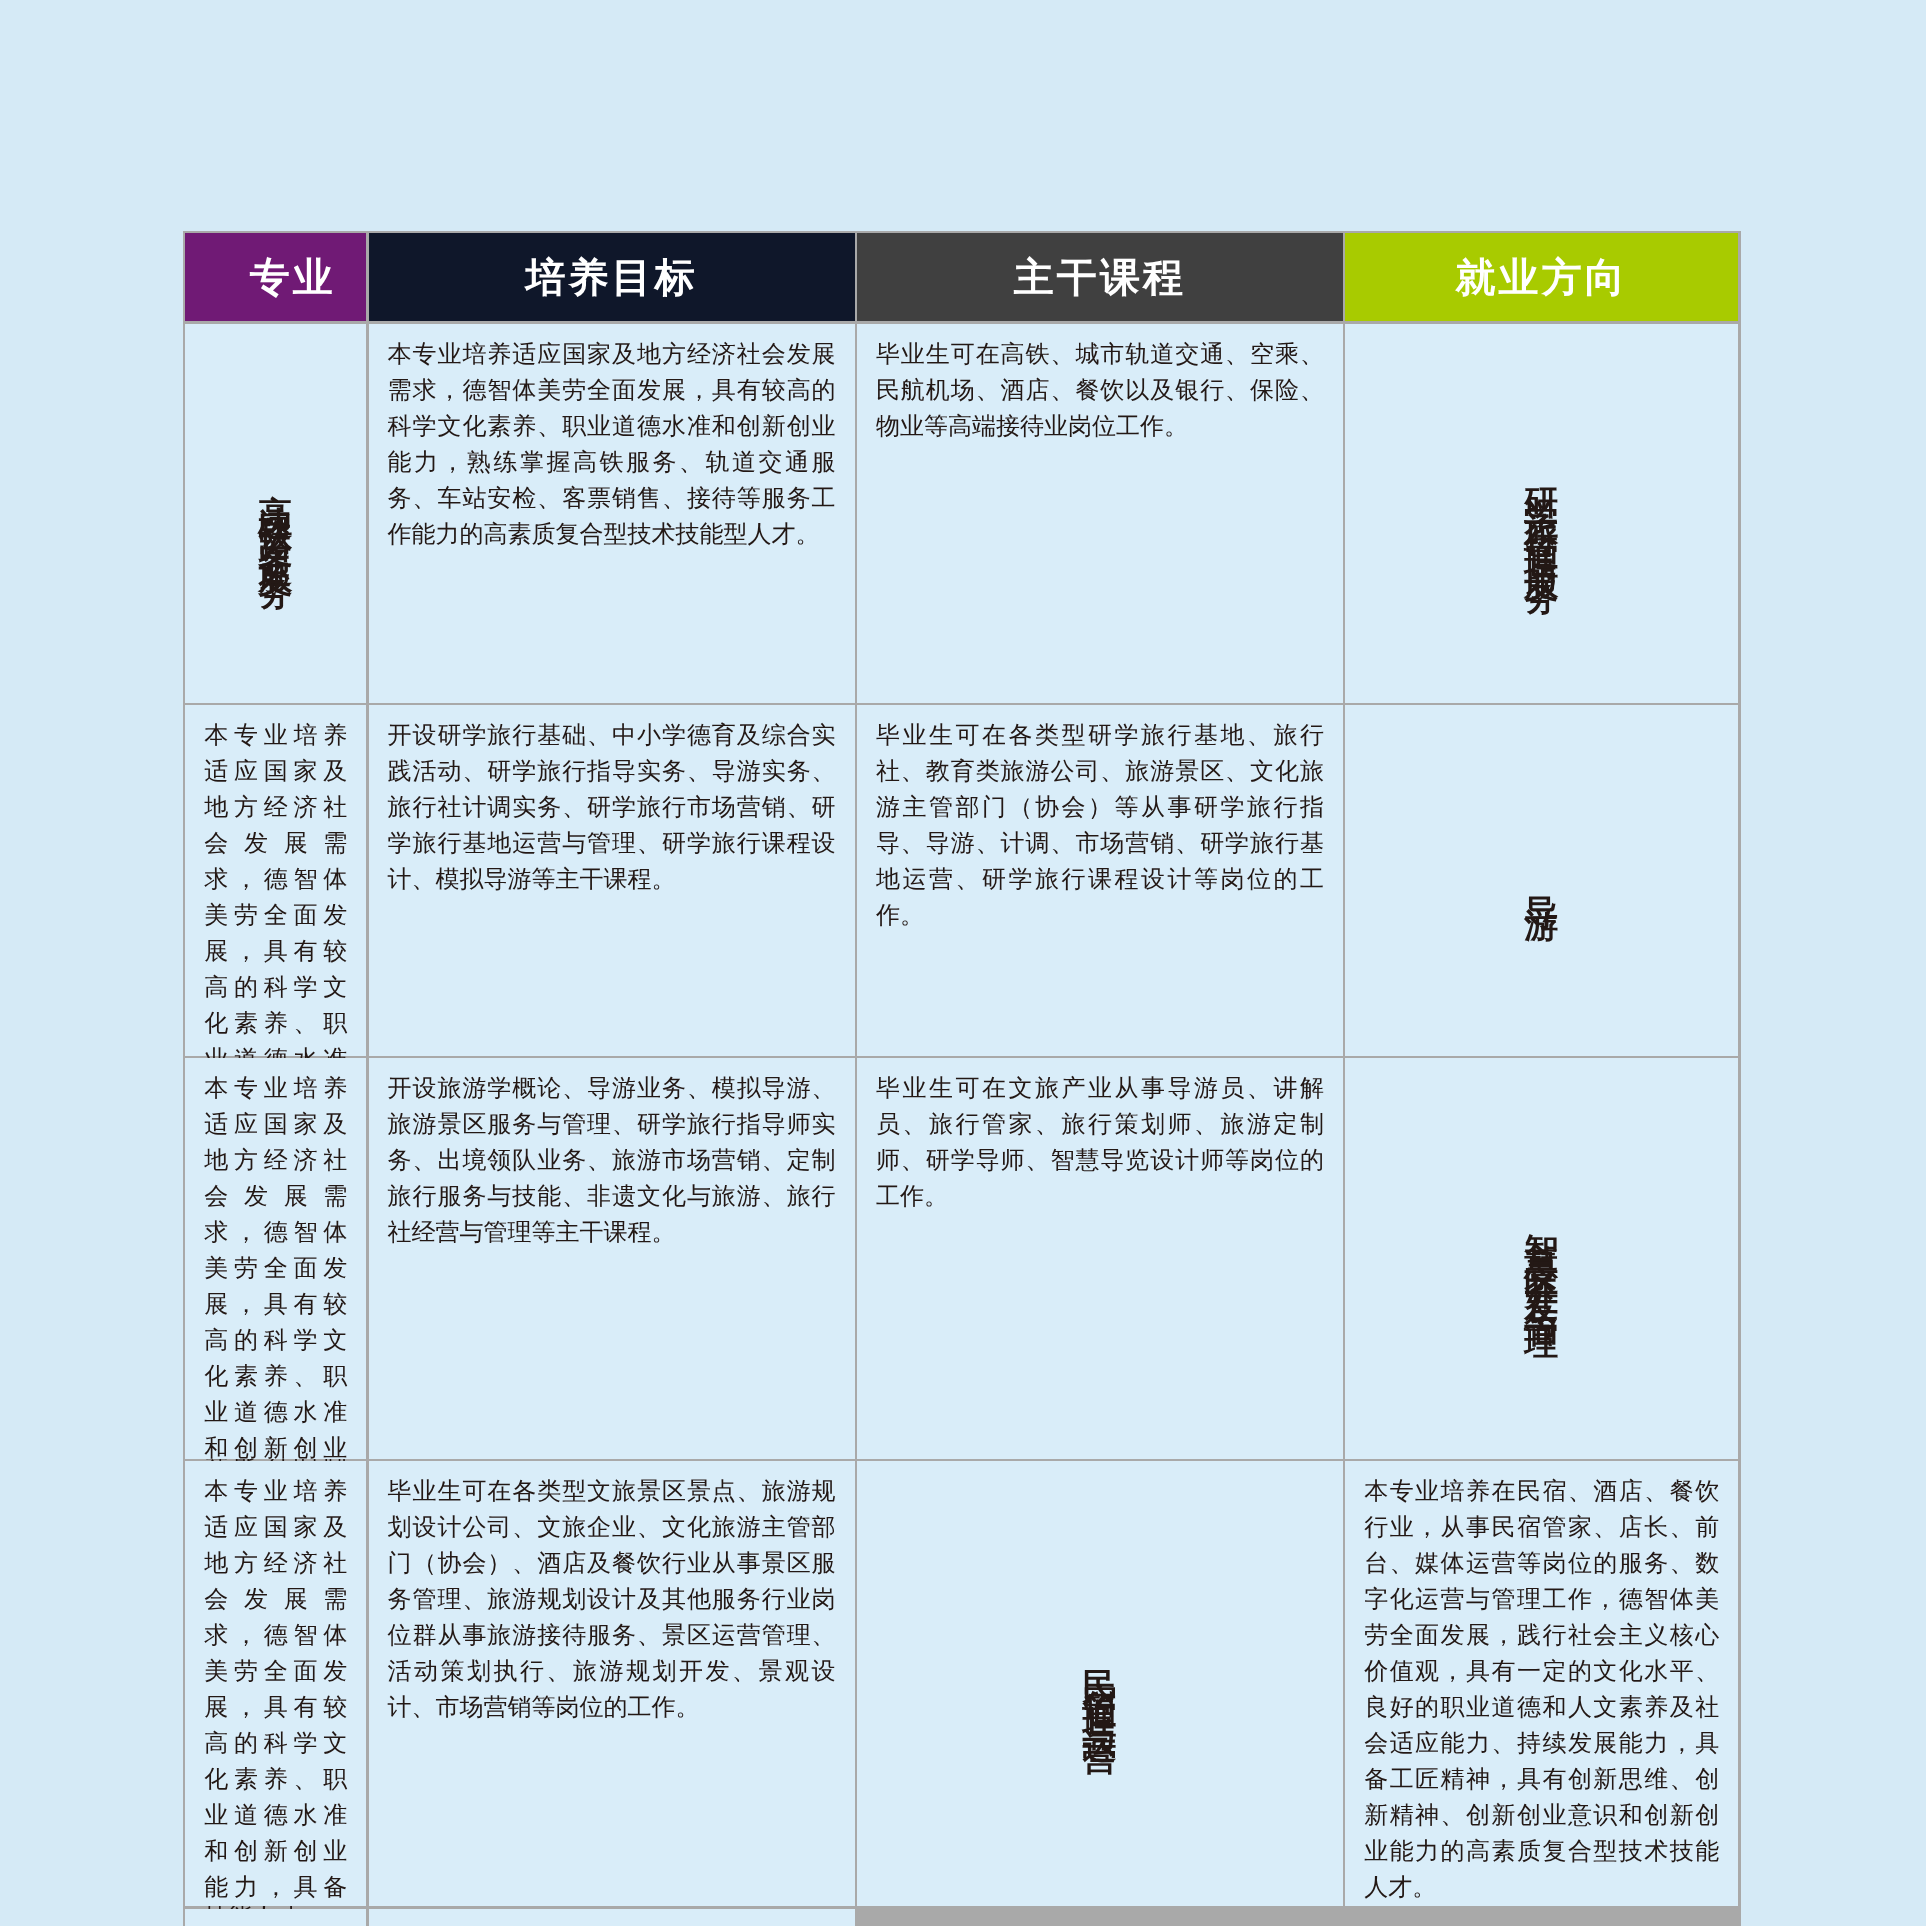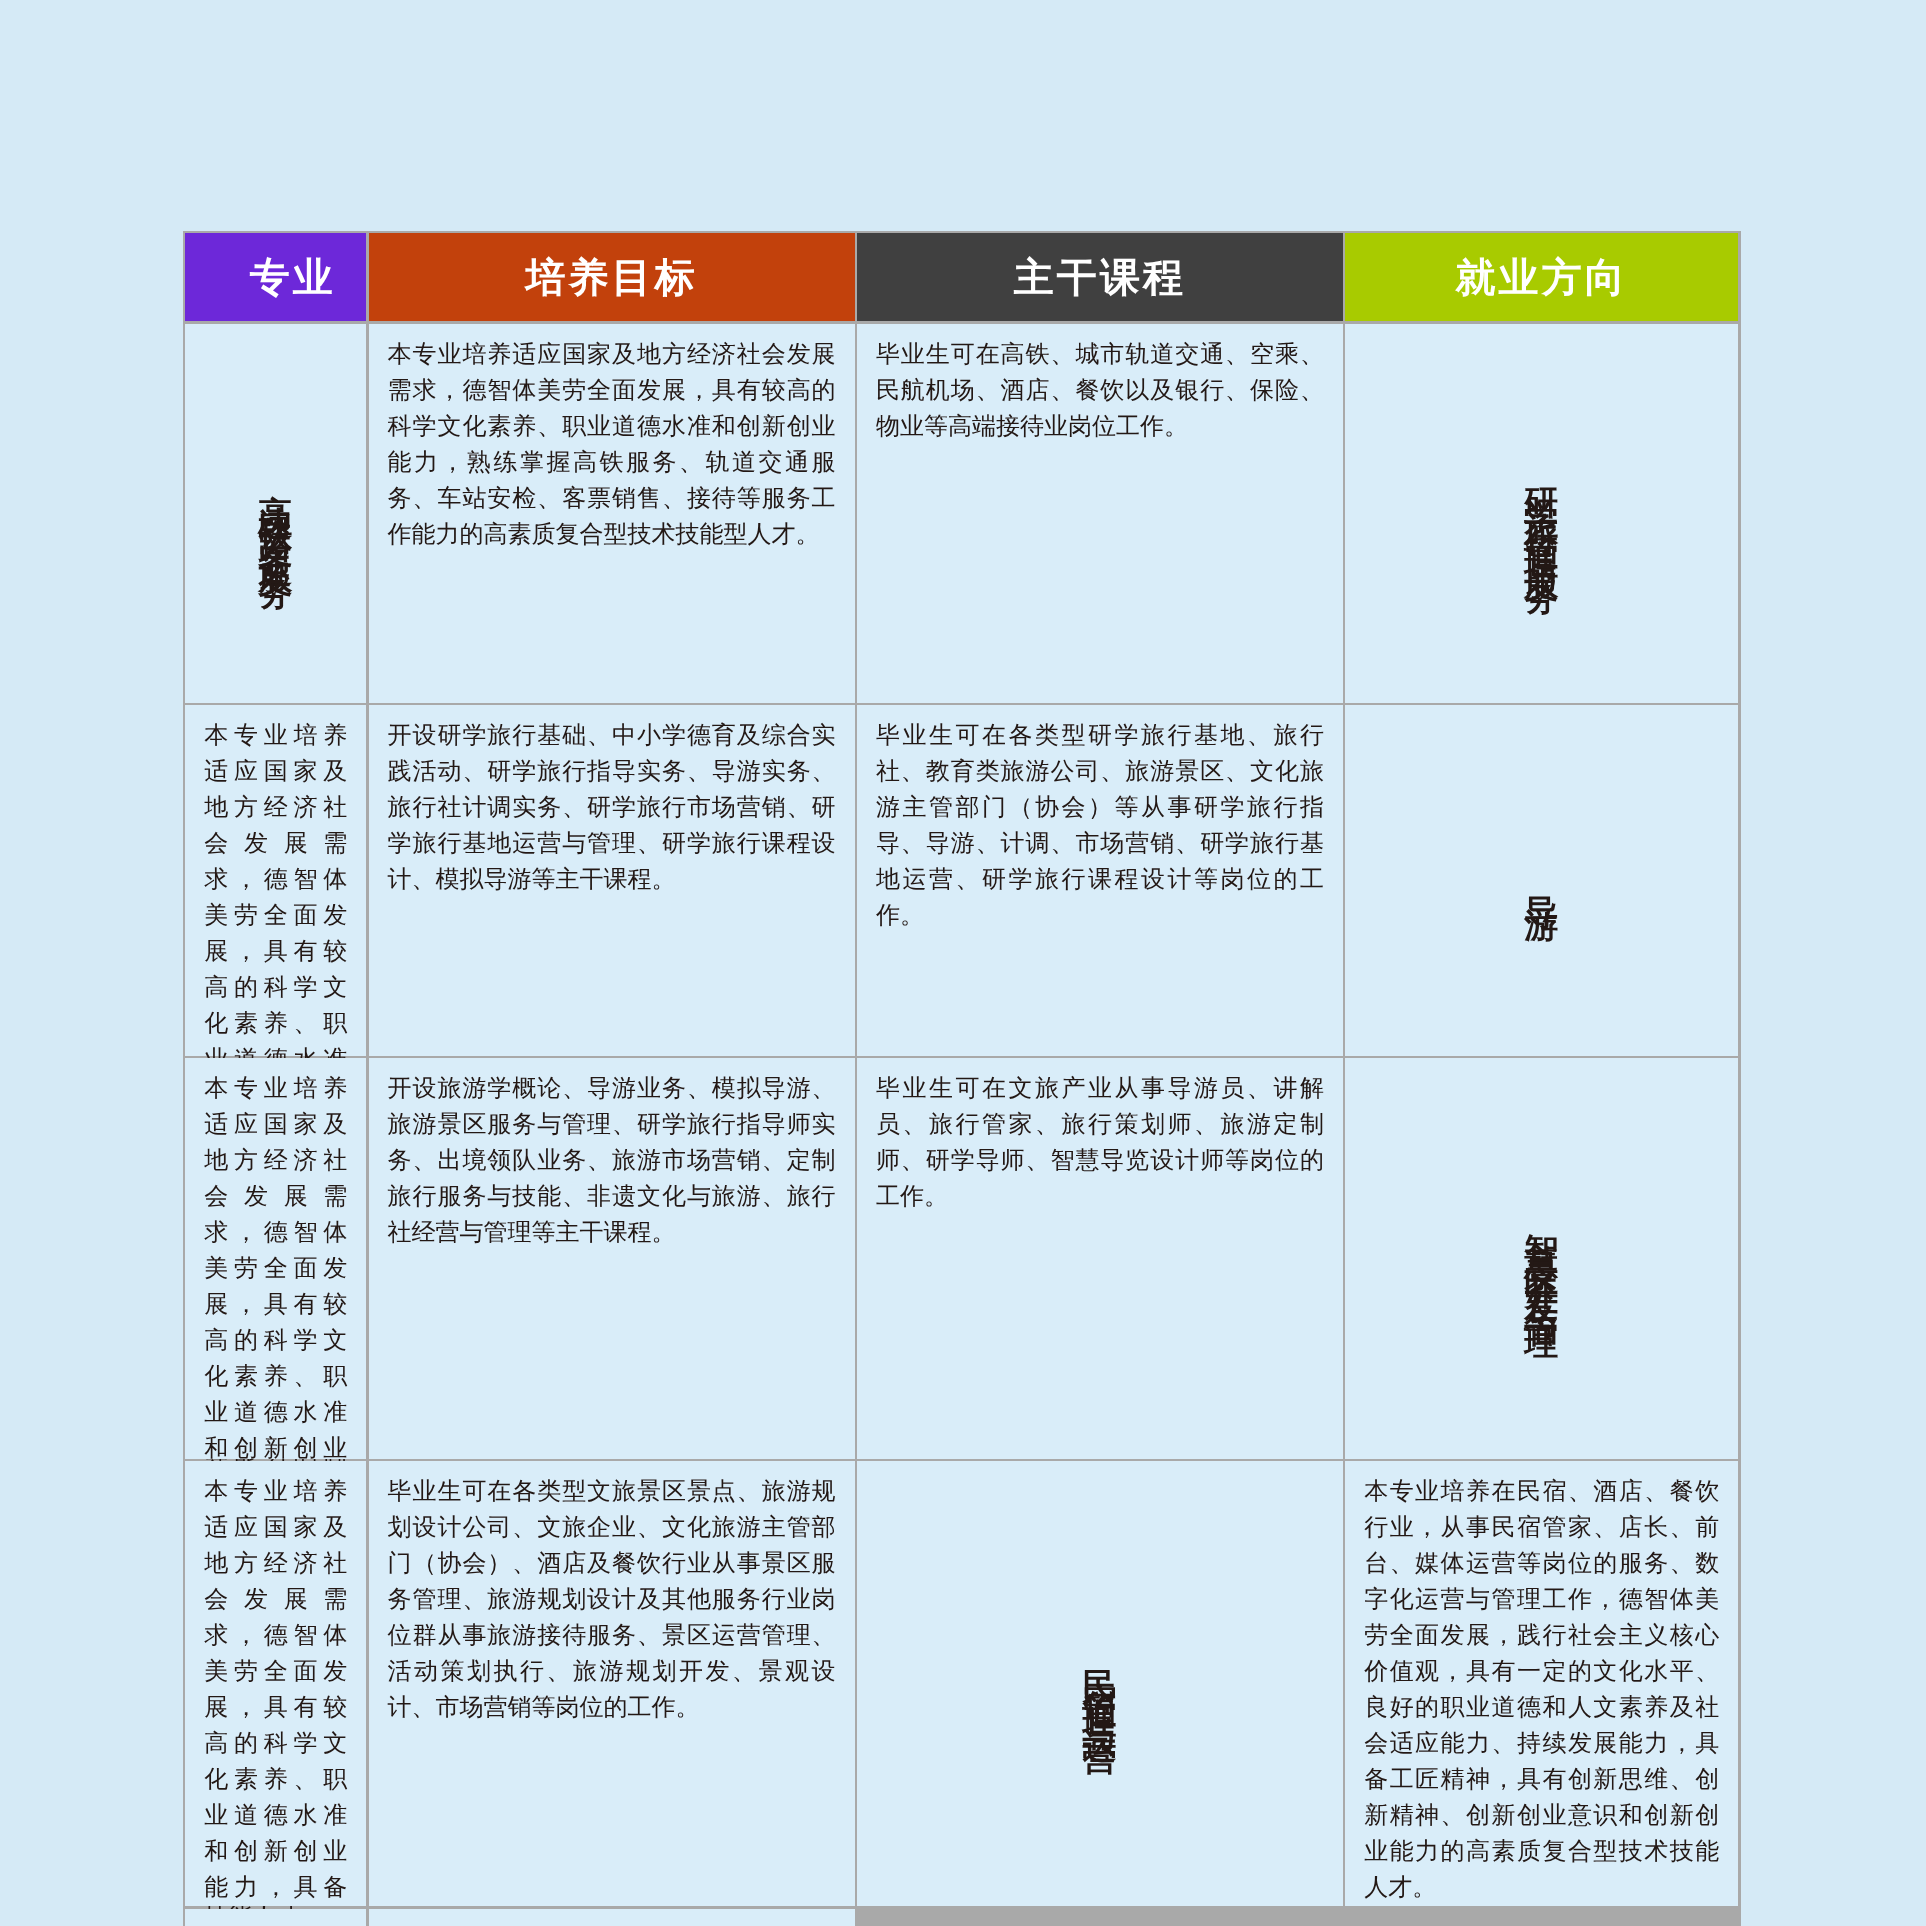--- a/index.html
+++ b/index.html
@@ -48,22 +48,22 @@
     font-weight:500;
     text-align:justify;
   }
   .tcell p{margin:0;width:100%;}
 </style>
 </head>
 <body style="background: rgb(213, 234, 246);">
 
 <div class="majors-table">
 
-  <div class="hcell" style="background: #6d28d9; padding-left: 34px;">专业</div>
-  <div class="hcell" style="background: #c2410c;">培养目标</div>
+  <div class="hcell" style="background: #701a75; padding-left: 34px;">专业</div>
+  <div class="hcell" style="background: #0f172a;">培养目标</div>
   <div class="hcell" style="background: #404040;">主干课程</div>
   <div class="hcell" style="background: rgb(168, 203, 0); text-align: center;">就业方向</div>
 
   <div class="cell mcell">高速铁路客运服务</div>
   <div class="cell tcell">
       <p>本专业培养适应国家及地方经济社会发展需求，德智体美劳全面发展，具有较高的科学文化素养、职业道德水准和创新创业能力，熟练掌握高铁服务、轨道交通服务、车站安检、客票销售、接待等服务工作能力的高素质复合型技术技能型人才。</p>
     </div>
   <div class="cell tcell">
       <p>毕业生可在高铁、城市轨道交通、空乘、民航机场、酒店、餐饮以及银行、保险、物业等高端接待业岗位工作。</p>
     </div>

